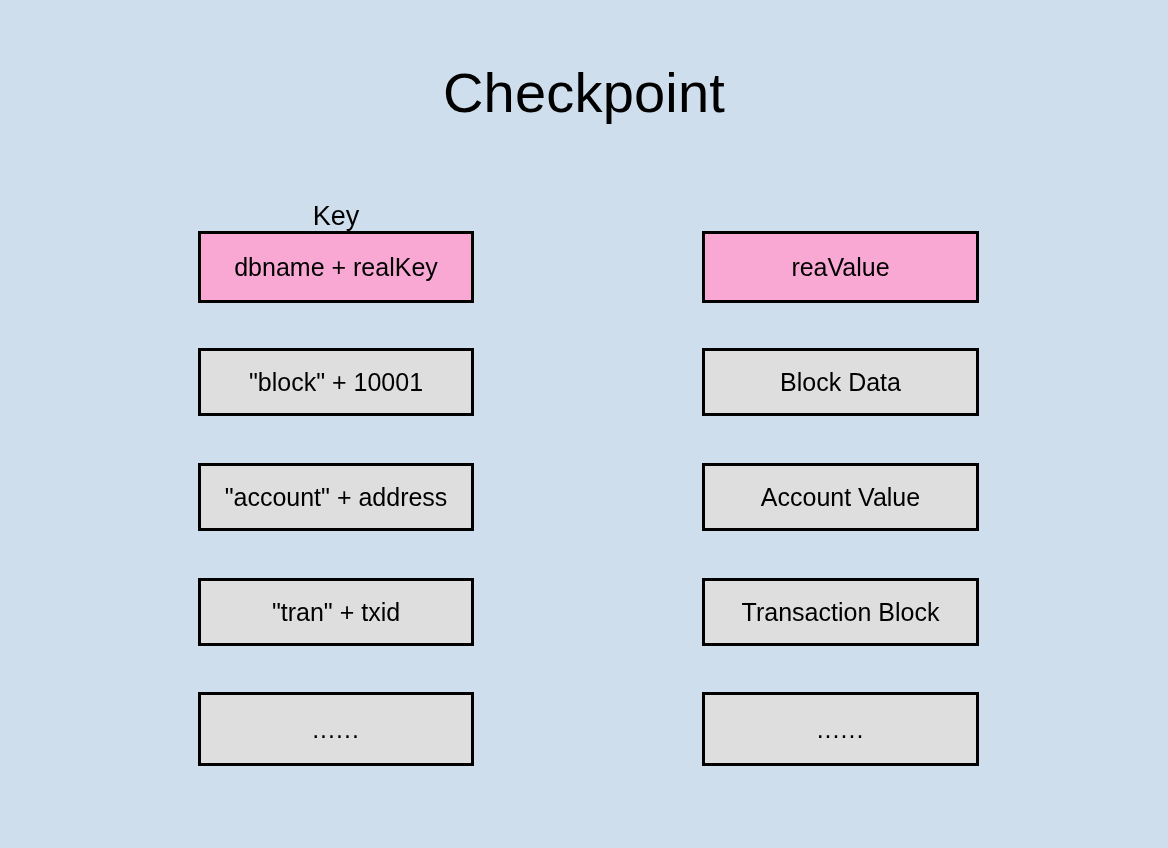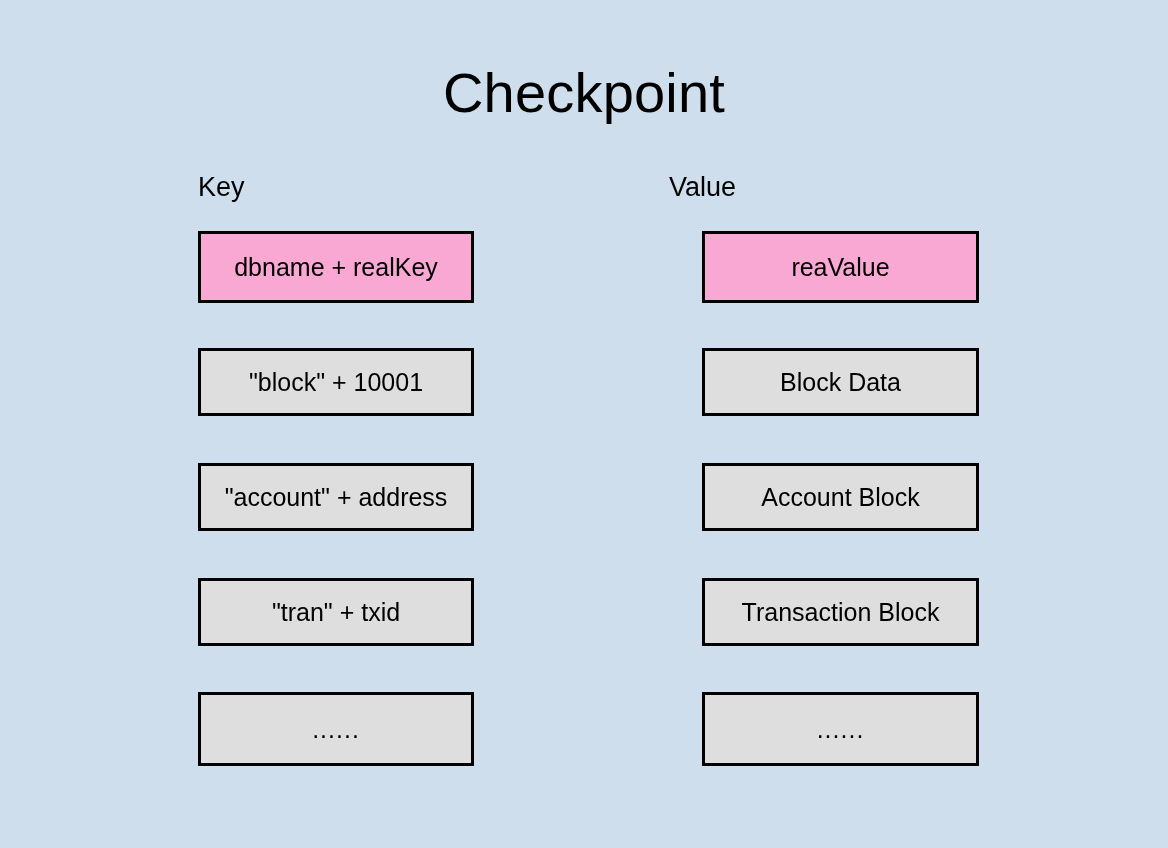--- a/index.html
+++ b/index.html
@@ -25,24 +25,24 @@
     left: 0;
     width: 1168px;
     text-align: center;
     font-size: 56px;
     font-weight: normal;
     line-height: 72px;
     letter-spacing: 0.2px;
   }
   .col-header {
     position: absolute;
-    top: 170px;
+    top: 199px;
     font-size: 27px;
     line-height: 34px;
-    text-align: left;
+    text-align: center;
     white-space: nowrap;
   }
   .col-header.key {
     left: 198px;
     width: 276px;
   }
   .col-header.value {
     left: 669px;
     width: 277px;
   }
@@ -76,31 +76,30 @@
 </style>
 </head>
 <body>
 
 <div class="canvas">
 
   <div class="title">Checkpoint</div>
 
   <div class="col-header key">Key</div>
 
-  <div class="col-header value">Value</div>
 
   <div class="col-key">
     <div class="cell green row-0">dbname + realKey</div>
     <div class="cell row-1">"block" + 10001</div>
     <div class="cell row-2">"account" + address</div>
     <div class="cell row-3">"tran" + txid</div>
     <div class="cell row-4 dots">......</div>
   </div>
 
   <div class="col-val">
     <div class="cell green row-0">reaValue</div>
     <div class="cell row-1">Block Data</div>
-    <div class="cell row-2">Account Block</div>
+    <div class="cell row-2">Account Value</div>
     <div class="cell row-3">Transaction Block</div>
     <div class="cell row-4 dots">......</div>
   </div>
 
 </div>
 
 </body></html>

